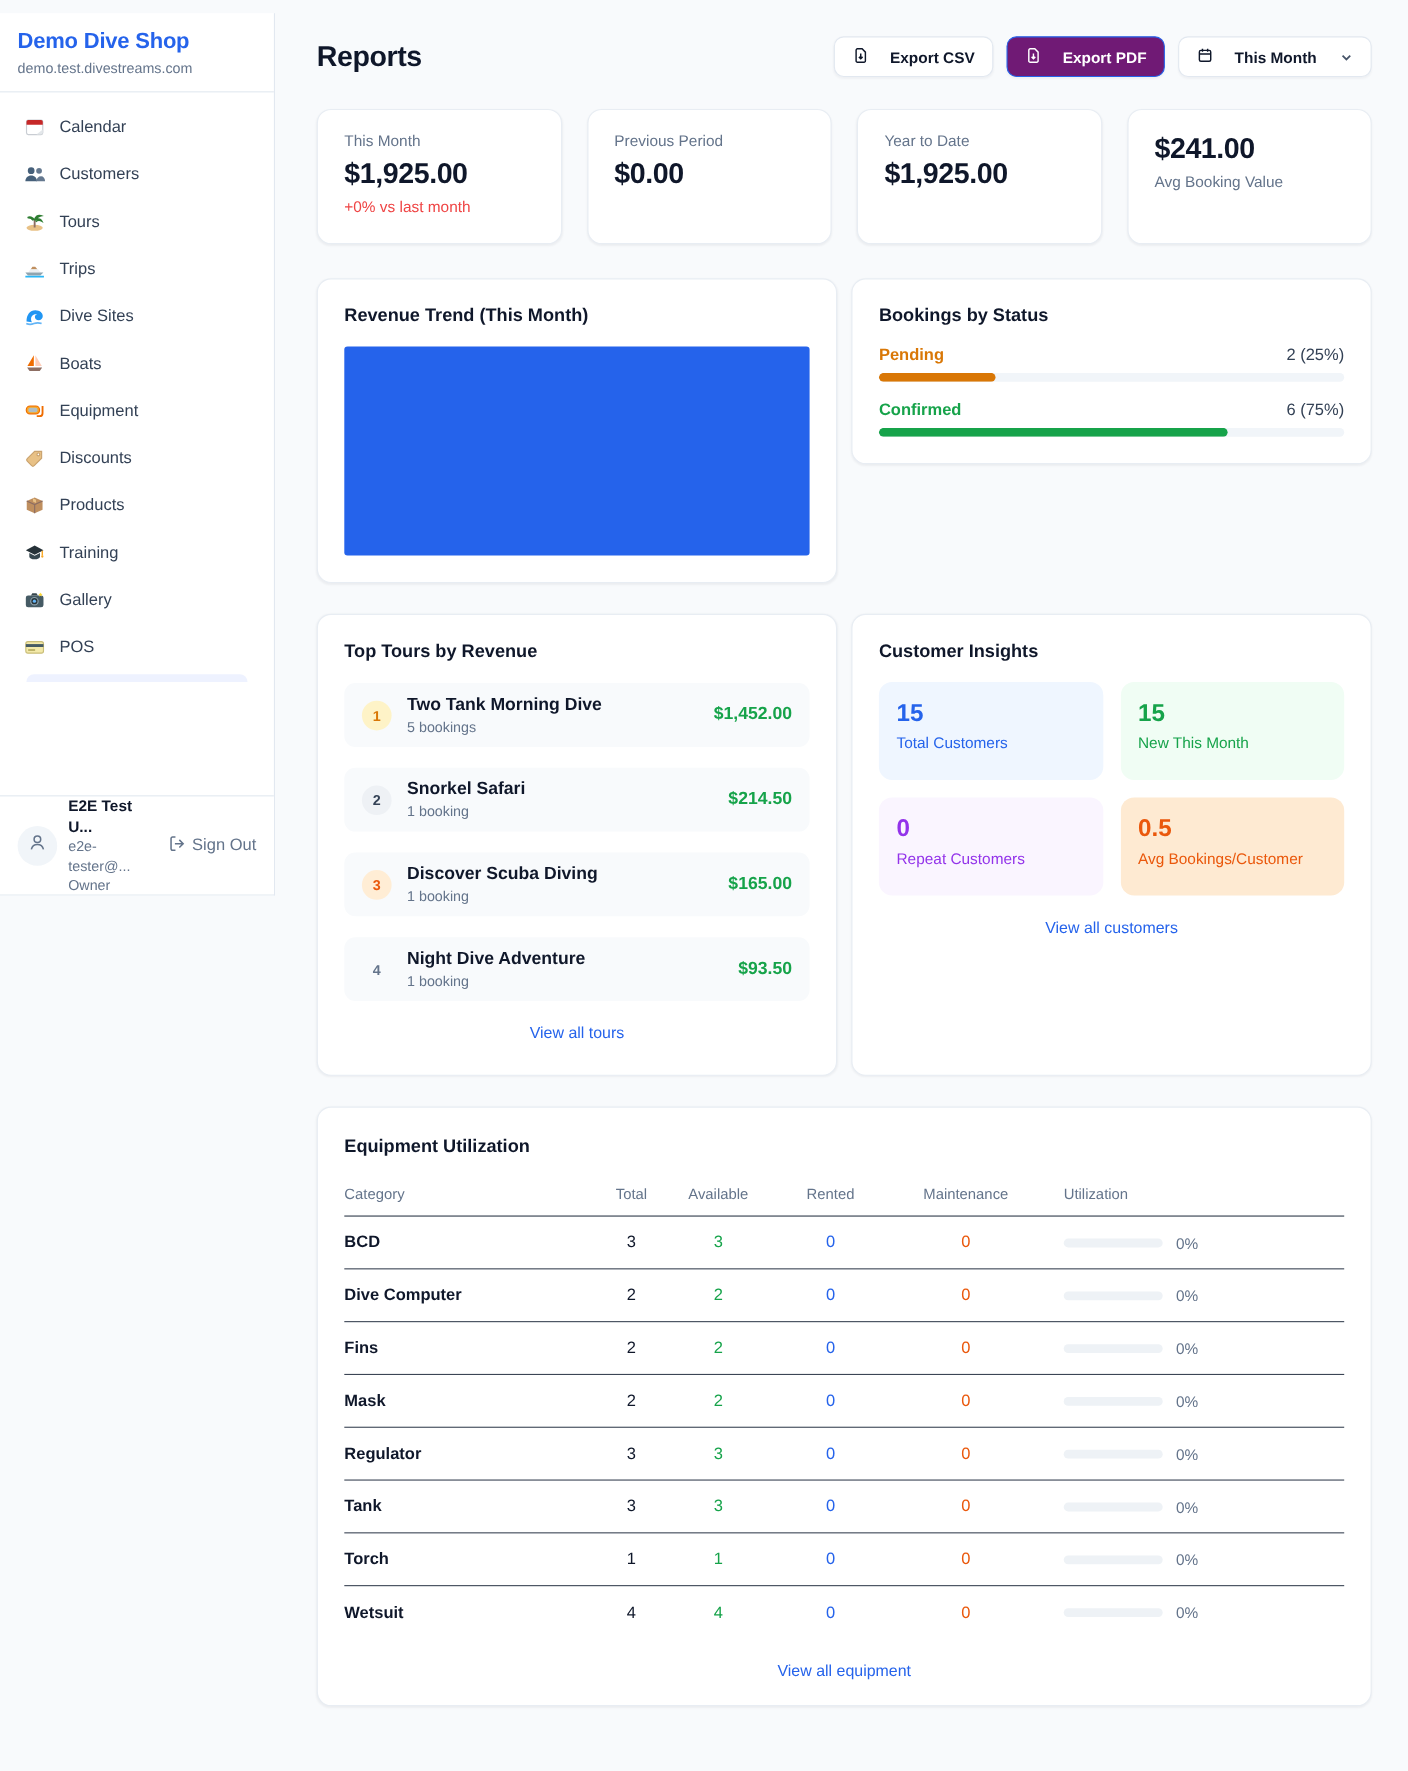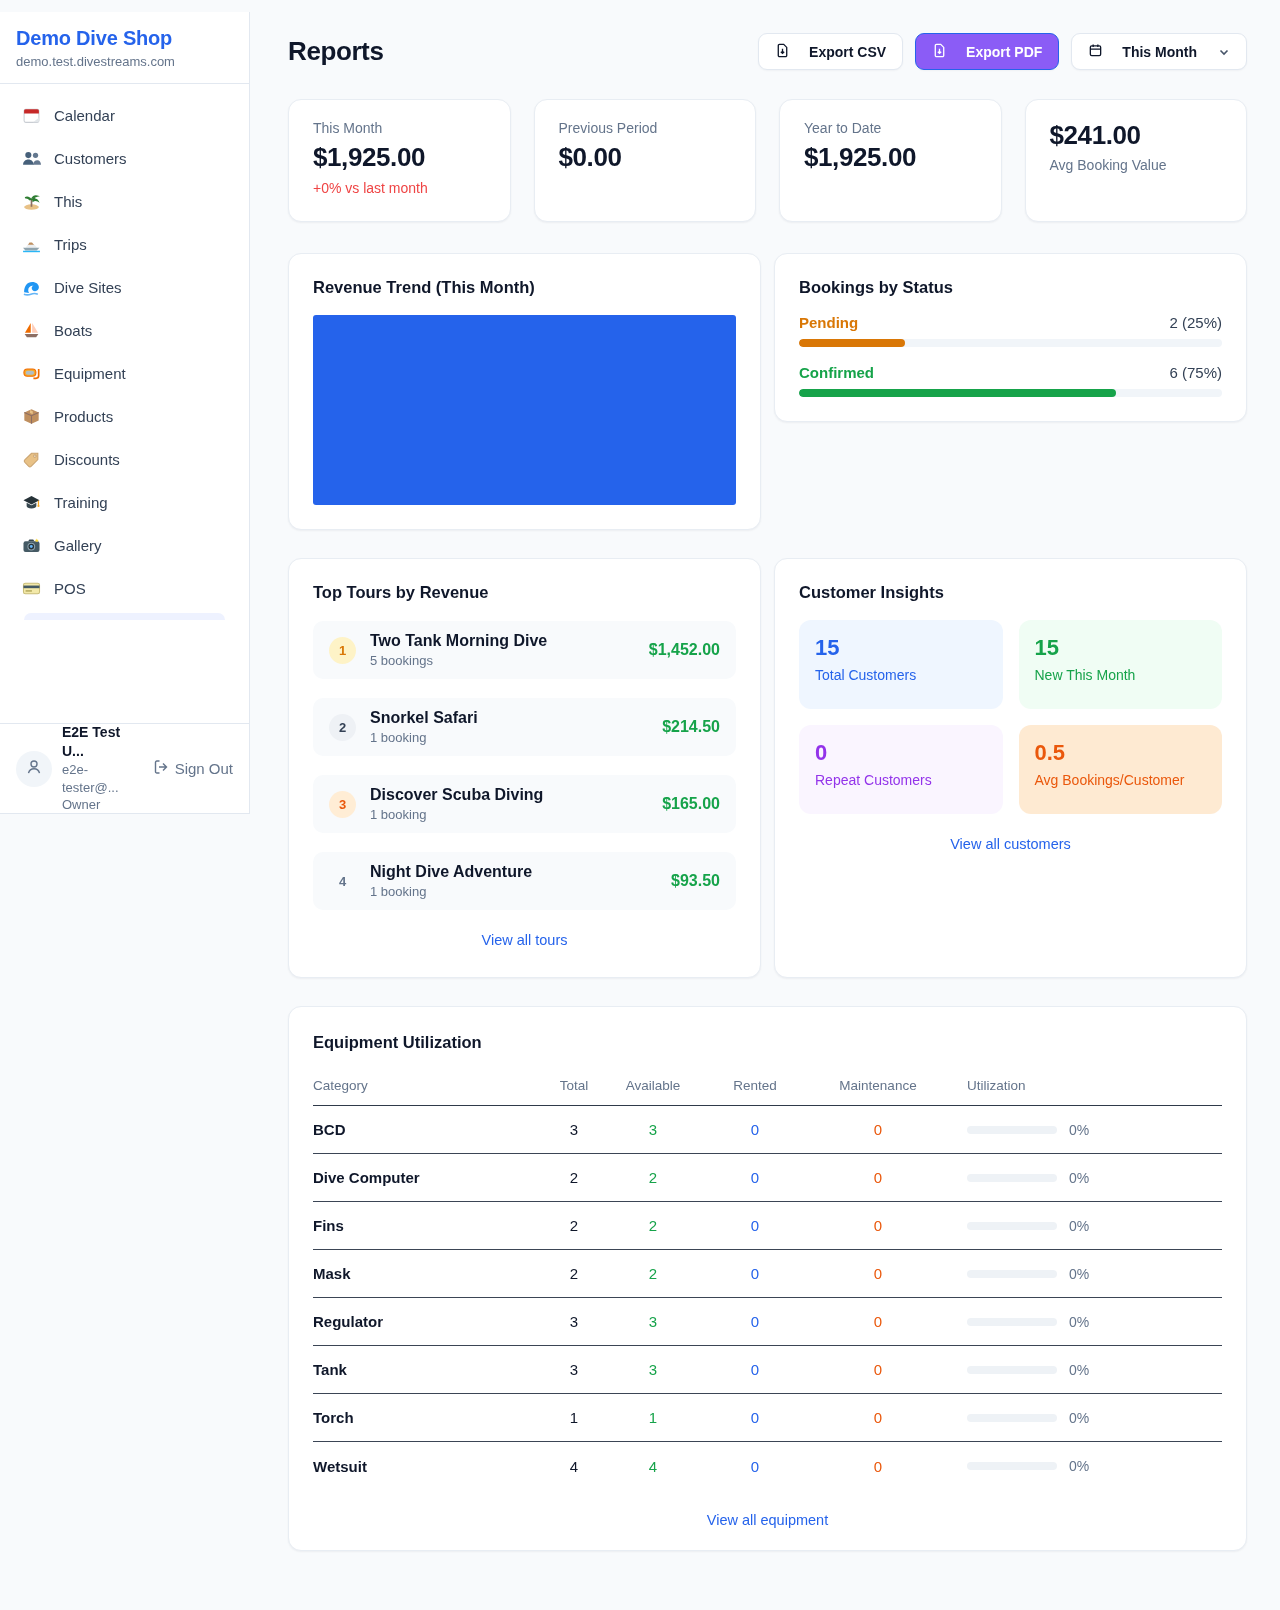--- a/index.html
+++ b/index.html
@@ -31,21 +31,21 @@
 
   
   .main { margin-left:250px; padding:33px 33px 40px 38px; }
   .page-header { display:flex; align-items:center; margin-bottom:29px; }
   .page-title { font-size:26px; font-weight:800; letter-spacing:-.4px; }
   .header-actions { margin-left:auto; display:flex; gap:12px; }
   .btn { display:flex; align-items:center; gap:19px; height:37px; padding:0 16px;
     border-radius:9px; font-size:14px; font-weight:700; cursor:pointer;
     background:#fff; border:1px solid #e2e8f0; color:#0f172a;
     box-shadow:0 1px 2px rgba(15,23,42,.04); }
-  .btn-primary { background:#8b5cf6; border-color:#2563eb; color:#fff; }
+  .btn-primary { background:#701a75; border-color:#2563eb; color:#fff; }
   .chev { margin-left:2px; display:inline-flex; }
 
   .card { background:#fff; border:1px solid #e8edf3; border-radius:13px;
     box-shadow:0 1px 2px rgba(15,23,42,.05); }
 
   .stats-row { display:grid; grid-template-columns:repeat(4,1fr); gap:23px; margin-bottom:31px; }
   .stat-card { padding:20px 24px; height:123px; }
   .stat-label { font-size:14px; color:#64748b; margin-bottom:6px; }
   .stat-value { font-size:26px; font-weight:800; letter-spacing:-.4px; color:#0f172a; }
   .stat-delta { font-size:14px; color:#ef4444; margin-top:7px; }
@@ -139,21 +139,21 @@
       <span>Customers</span>
     </div>
     <div class="nav-item">
       <span class="nico">
           <svg viewBox="0 0 18 18">
             <ellipse cx="9" cy="14.3" rx="7" ry="2.6" fill="#e8c186"></ellipse>
             <path d="M9 14V7.5" stroke="#8d6e63" stroke-width="1.6"></path>
             <path d="M9 7.8C7.2 5 4.6 4.4 3 5.6c2-.3 3.6.6 4.7 2.2M9 7.8c.4-3.4 2.9-4.7 5.4-3.9-2 .4-3.5 1.6-4.2 3.4M9.2 7.6c2.4-1.7 4.9-1 5.9.9-1.8-1-3.8-.7-5.2.5" stroke="#2e7d32" stroke-width="1.3" fill="none"></path>
           </svg>
         </span>
-      <span>This</span>
+      <span>Tours</span>
     </div>
     <div class="nav-item">
       <span class="nico">
           <svg viewBox="0 0 18 18">
             <path d="M5.5 9.5l1.6-2.3h2.4l2 2.3z" fill="#bf8f5f"></path>
             <path d="M3.5 12l1.8-2.7h6.5l2.7 2.7z" fill="#eceff1"></path>
             <path d="M1 12h15.5l-2.6 2.6H3.2z" fill="#90a4ae"></path>
             <path d="M1 15.6h16" stroke="#29b6f6" stroke-width="1.4"></path>
           </svg>
         </span>
@@ -184,35 +184,35 @@
             <rect x="1.8" y="4.8" width="11.4" height="6.8" rx="3.2" fill="#f9a825" stroke="#ef6c00"></rect>
             <rect x="3.5" y="6.3" width="8" height="3.8" rx="1.9" fill="#b0bec5"></rect>
             <path d="M15.8 4.8v6.2a2.6 2.6 0 0 1-2.6 2.6h-2.4" stroke="#ef6c00" stroke-width="1.6" fill="none"></path>
           </svg>
         </span>
       <span>Equipment</span>
     </div>
     <div class="nav-item">
       <span class="nico">
           <svg viewBox="0 0 18 18">
+            <path d="M2.6 9.4L9 3.1h6v6l-6.4 6.4a1.6 1.6 0 0 1-2.2 0L2.6 11.6a1.6 1.6 0 0 1 0-2.2z" fill="#e8c186" stroke="#caa36f"></path>
+            <circle cx="12.2" cy="5.8" r="1.2" fill="#fff" stroke="#caa36f"></circle>
+          </svg>
+        </span>
+      <span>Discounts</span>
+    </div>
+    <div class="nav-item">
+      <span class="nico">
+          <svg viewBox="0 0 18 18">
             <path d="M2.2 5.2L9 2.2l6.8 3v7.6L9 15.8l-6.8-3z" fill="#bf8f5f"></path>
             <path d="M2.2 5.2L9 8.2l6.8-3M9 8.2v7.6" stroke="#8d6e63" stroke-width="1" fill="none"></path>
             <path d="M7.6 2.8l2.6 1.2v2.8L7.6 5.6z" fill="#e8c186"></path>
           </svg>
         </span>
       <span>Products</span>
-    </div>
-    <div class="nav-item">
-      <span class="nico">
-          <svg viewBox="0 0 18 18">
-            <path d="M2.6 9.4L9 3.1h6v6l-6.4 6.4a1.6 1.6 0 0 1-2.2 0L2.6 11.6a1.6 1.6 0 0 1 0-2.2z" fill="#e8c186" stroke="#caa36f"></path>
-            <circle cx="12.2" cy="5.8" r="1.2" fill="#fff" stroke="#caa36f"></circle>
-          </svg>
-        </span>
-      <span>Discounts</span>
     </div>
     <div class="nav-item">
       <span class="nico">
           <svg viewBox="0 0 18 18">
             <path d="M9 2.8L1.4 6.8 9 10.8l7.6-4z" fill="#263238"></path>
             <path d="M4.4 9.2v3.2c0 1.2 2 2.3 4.6 2.3s4.6-1.1 4.6-2.3V9.2L9 11.6z" fill="#37474f"></path>
             <path d="M15.6 7.2v4.2" stroke="#f9a825" stroke-width="1.2"></path>
             <circle cx="15.6" cy="12.2" r="1" fill="#f9a825"></circle>
           </svg>
         </span>

